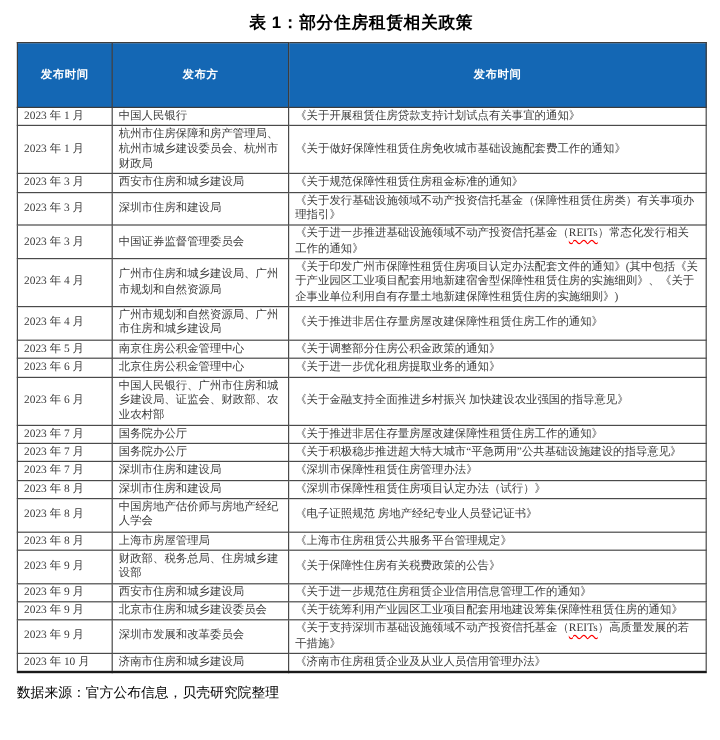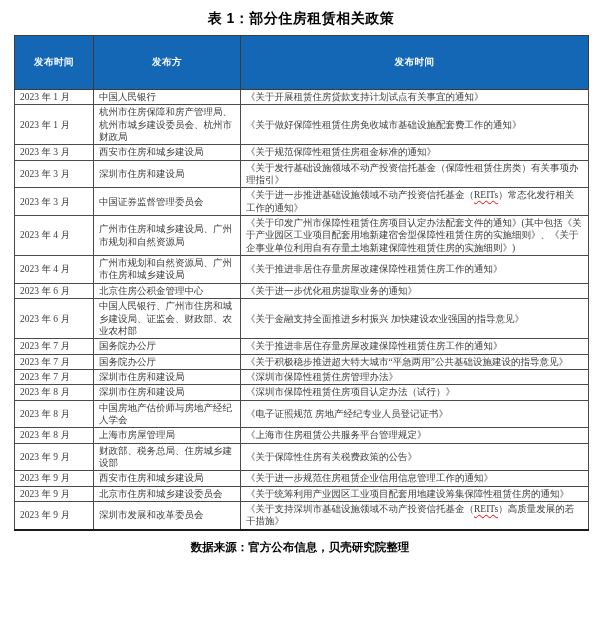--- a/index.html
+++ b/index.html
@@ -60,23 +60,23 @@
     vertical-align: middle;
     word-break: break-all;
   }
   .spell {
     text-decoration: underline wavy;
     text-decoration-color: var(--spell-color, #ff0000);
     text-decoration-thickness: 1px;
     text-underline-offset: 2px;
   }
   .source {
-    text-align: center;
+    text-align: left;
     font-family: "Liberation Sans", "DejaVu Sans", sans-serif;
-    font-weight: bold;
+    font-weight: normal;
     font-size: 11.5px;
     color: #000000;
     margin-top: 9px;
     padding-right: 2px;
   }
 </style>
 </head>
 <body>
 
 <div class="page">
@@ -125,20 +125,25 @@
           <td>2023 年 4 月</td>
           <td>广州市住房和城乡建设局、广州市规划和自然资源局</td>
           <td>《关于印发广州市保障性租赁住房项目认定办法配套文件的通知》(其中包括《关于产业园区工业项目配套用地新建宿舍型保障性租赁住房的实施细则》、《关于企事业单位利用自有存量土地新建保障性租赁住房的实施细则》)</td>
         </tr>
         <tr>
           <td>2023 年 4 月</td>
           <td>广州市规划和自然资源局、广州市住房和城乡建设局</td>
           <td>《关于推进非居住存量房屋改建保障性租赁住房工作的通知》</td>
         </tr>
         <tr>
+          <td>2023 年 5 月</td>
+          <td>南京住房公积金管理中心</td>
+          <td>《关于调整部分住房公积金政策的通知》</td>
+        </tr>
+        <tr>
           <td>2023 年 6 月</td>
           <td>北京住房公积金管理中心</td>
           <td>《关于进一步优化租房提取业务的通知》</td>
         </tr>
         <tr>
           <td>2023 年 6 月</td>
           <td>中国人民银行、广州市住房和城乡建设局、证监会、财政部、农业农村部</td>
           <td>《关于金融支持全面推进乡村振兴 加快建设农业强国的指导意见》</td>
         </tr>
         <tr>
@@ -184,17 +189,22 @@
         <tr>
           <td>2023 年 9 月</td>
           <td>北京市住房和城乡建设委员会</td>
           <td>《关于统筹利用产业园区工业项目配套用地建设筹集保障性租赁住房的通知》</td>
         </tr>
         <tr>
           <td>2023 年 9 月</td>
           <td>深圳市发展和改革委员会</td>
           <td>《关于支持深圳市基础设施领域不动产投资信托基金（<span class="spell">REITs</span>）高质量发展的若干措施》</td>
         </tr>
+        <tr>
+          <td>2023 年 10 月</td>
+          <td>济南市住房和城乡建设局</td>
+          <td>《济南市住房租赁企业及从业人员信用管理办法》</td>
+        </tr>
       </tbody>
   </table>
 
   <div class="source">数据来源：官方公布信息，贝壳研究院整理</div>
 </div>
 
 </body></html>

